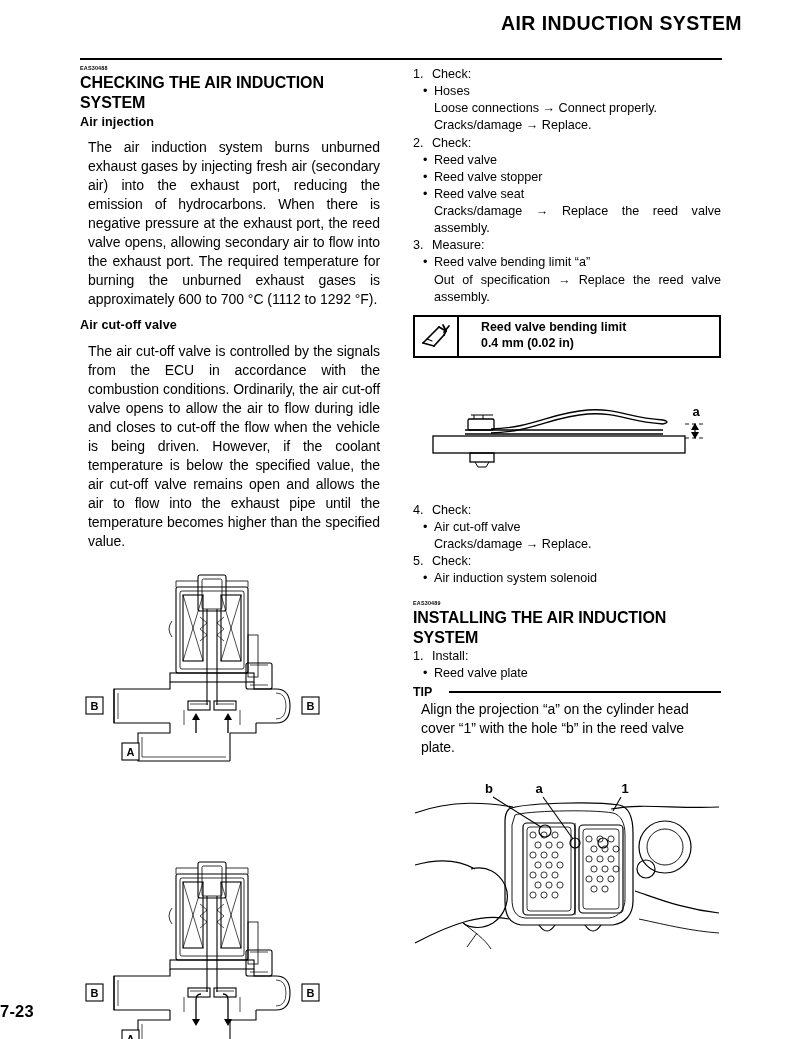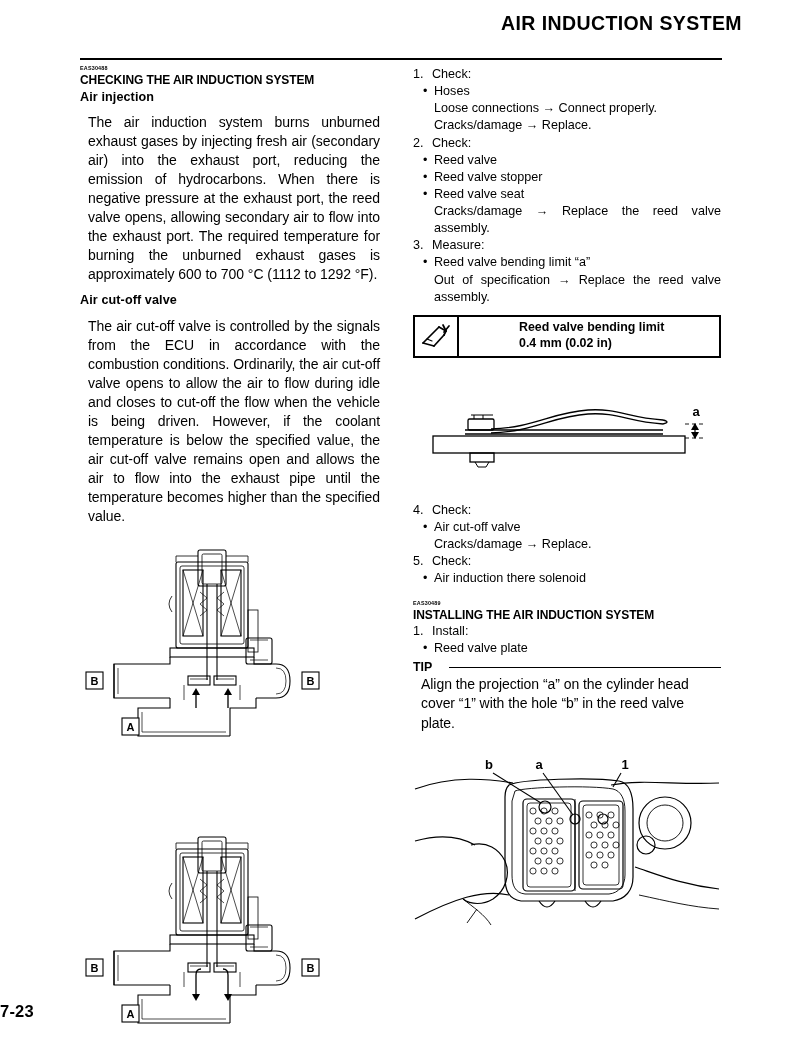--- a/index.html
+++ b/index.html
@@ -43,21 +43,21 @@
 
   .code{
     font-size:5.4px;
     letter-spacing:0.2px;
     line-height:1.1;
     margin:0 0 1px 0;
     font-weight:bold;
   }
   h2.sect{
     margin:0;
-    font-size:12px;
+    font-size:16px;
     font-weight:bold;
     letter-spacing:-0.1px;
     line-height:1.24;
   }
   h3.sub{
     margin:1px 0 0 0;
     font-size:12.6px;
     font-weight:bold;
     letter-spacing:0.1px;
     line-height:1.3;
@@ -94,21 +94,20 @@
   }
   .cont.nj{ text-align:left; }
 
   
   .spec-box{
     border:2.1px solid #000;
     display:flex;
     align-items:stretch;
     margin-top:9px;
     height:43px;
-    gap:38px;
   }
   .spec-icon{
     width:44px;
     flex:0 0 44px;
     border-right:2.1px solid #000;
     display:flex; align-items:center; justify-content:center;
   }
   .spec-text{
     display:flex; flex-direction:column;
     justify-content:center;
@@ -431,21 +430,21 @@
       <div class="cont nj">Cracks/damage → Replace.</div>
     </div>
 
     <div class="step">
       <div class="step-head">
         <span class="step-num">5.</span>
         <span>Check:</span>
       </div>
       <div class="bullet">
         <span class="dot">•</span>
-        <span class="bullet-body">Air induction there solenoid</span>
+        <span class="bullet-body">Air induction system solenoid</span>
       </div>
     </div>
 
     <div class="code" style="margin-top:14px;">EAS30489</div>
     <h2 class="sect">INSTALLING THE AIR INDUCTION SYSTEM</h2>
 
     <div class="step">
       <div class="step-head">
         <span class="step-num">1.</span>
         <span>Install:</span>

